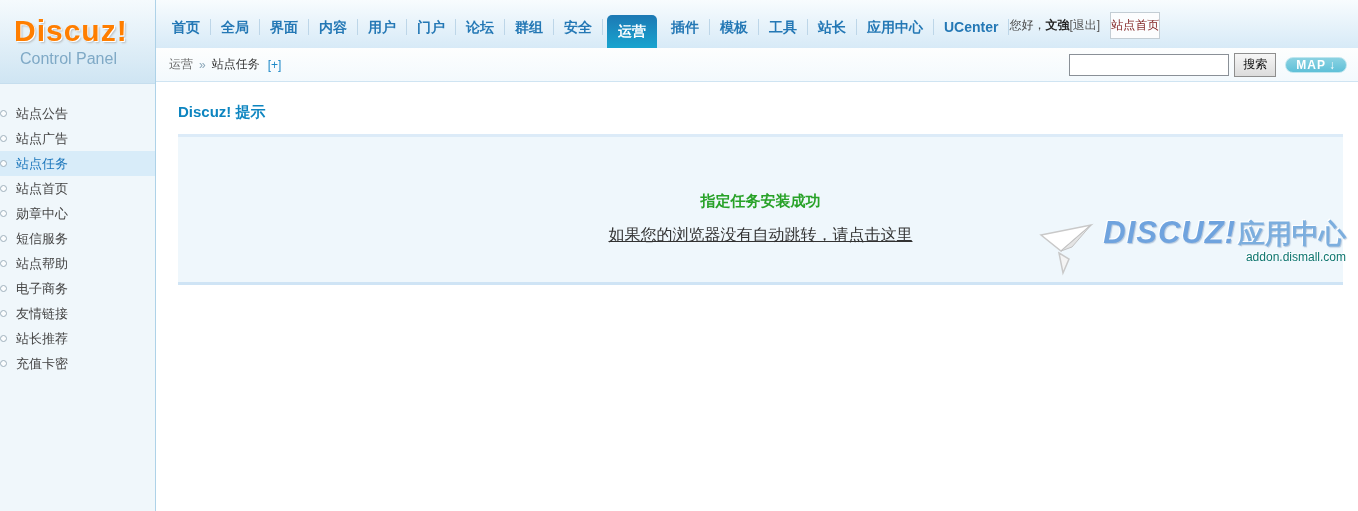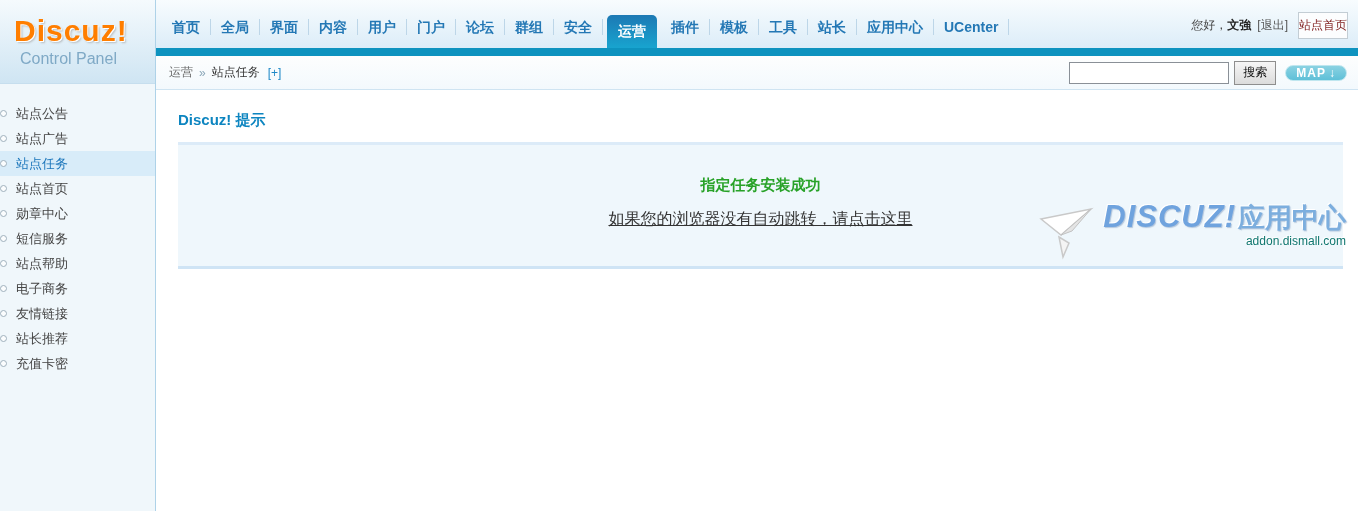--- a/index.html
+++ b/index.html
@@ -30,37 +30,37 @@
   }
   .side-item .bullet {
     width:7px; height:7px; border:1px solid #9fb0bc; border-radius:50%;
     background:#fbfdfe; margin-right:9px; flex:0 0 auto;
   }
   .side-item.selected { background:#d8ecf9; color:#1c76bb; }
 
   
   .header {
     background:linear-gradient(#f8fcfe,#d7eaf7);
-    display:flex; flex-direction:column;
+    display:flex; flex-direction:row;
   }
   .nav-row { display:flex; align-items:flex-end; height:48px; padding-left:6px; }
   .nav-item {
     font-size:14px; font-weight:bold; color:#2478b5; cursor:pointer;
     padding:0 10px; margin-bottom:13px; line-height:16px;
     border-right:1px solid #bdd6e8; white-space:nowrap;
   }
   .nav-item:last-of-type { border-right:none; }
   .nav-item.active {
     background:linear-gradient(#1d79b4,#18a4cf); color:#fff;
     margin:0 4px; padding:9px 11px 10px; line-height:14px;
     border-right:none; border-radius:5px 5px 0 0;
   }
   .user-area { margin-left:auto; display:flex; align-items:center; margin-bottom:9px; white-space:nowrap; }
   .greeting { color:#444; }
-  .username { font-weight:bold; color:#222; margin-right:6px; }
+  .username { font-weight:bold; color:#222; }
   .logout-link { color:#555; cursor:pointer; }
   .home-btn {
     margin:0 10px; padding:4px 0; background:#fcfdfe;
     border:1px solid #c3cdd4; color:#7f1d1d; font-size:12px; cursor:pointer;
   }
   .teal-bar { height:8px; background:#0e93bf; }
 
   
   .crumb-row {
     grid-column:2; height:34px; display:flex; align-items:center;
@@ -90,21 +90,21 @@
   .map-arrow { margin-left:3px; font-weight:bold; }
 
   
   .main { grid-column:2; background:#fff; position:relative; padding:21px 15px 0 22px; }
   .page-title { color:#0d85c0; font-size:15px; font-weight:bold; }
   .notice-box {
     margin-top:12px; background:#eff7fc; text-align:center;
     border-top:3px solid #dcebf8; border-bottom:3px solid #cfe4f5;
     padding:31px 0 36px;
   }
-  .notice-title { color:#28a228; font-size:15px; font-weight:bold; }
+  .notice-title { color:#28a228; font-size:15px; font-weight:bold;margin-top:24px; }
   .notice-link {
     display:inline-block; margin-top:14px; color:#333; font-size:16px;
     text-decoration:underline; cursor:pointer;
   }
 
   
   .watermark {
     position:absolute; right:12px; bottom:8px; display:flex; align-items:flex-start;
     user-select:none; pointer-events:none;
   }

